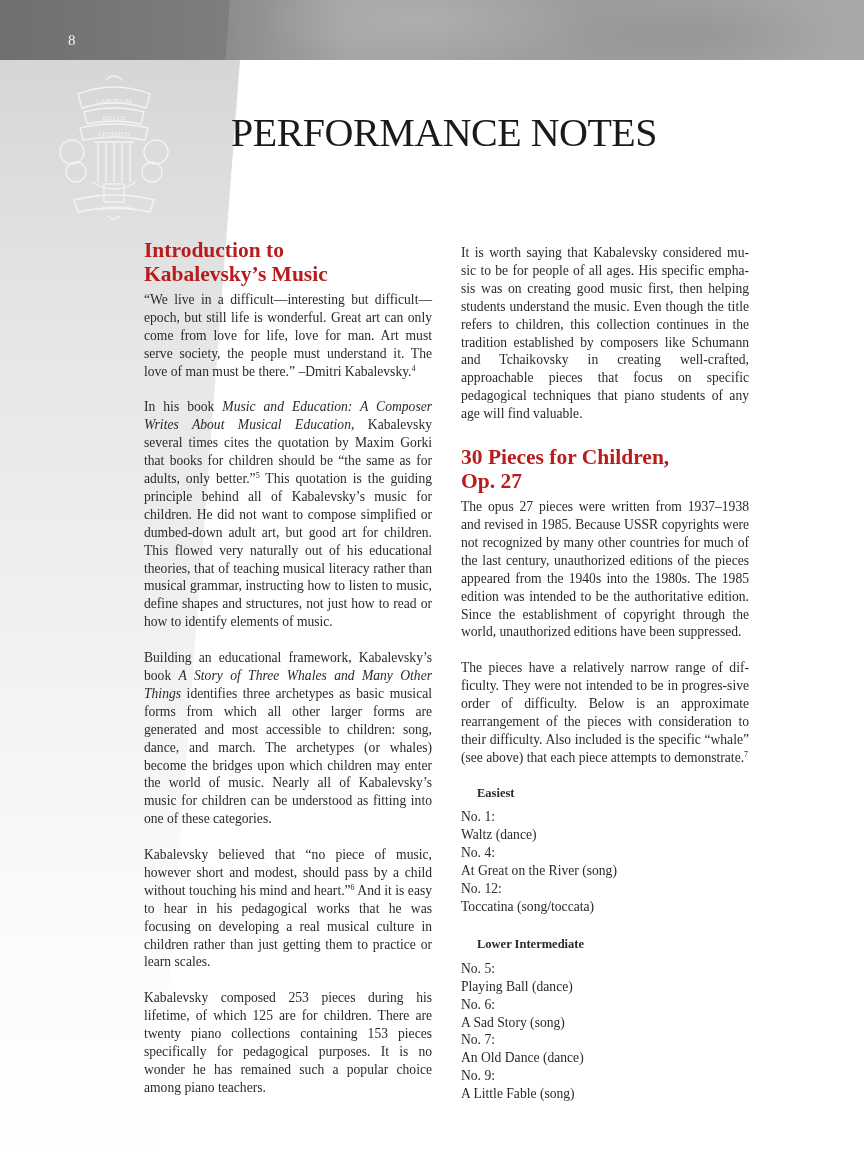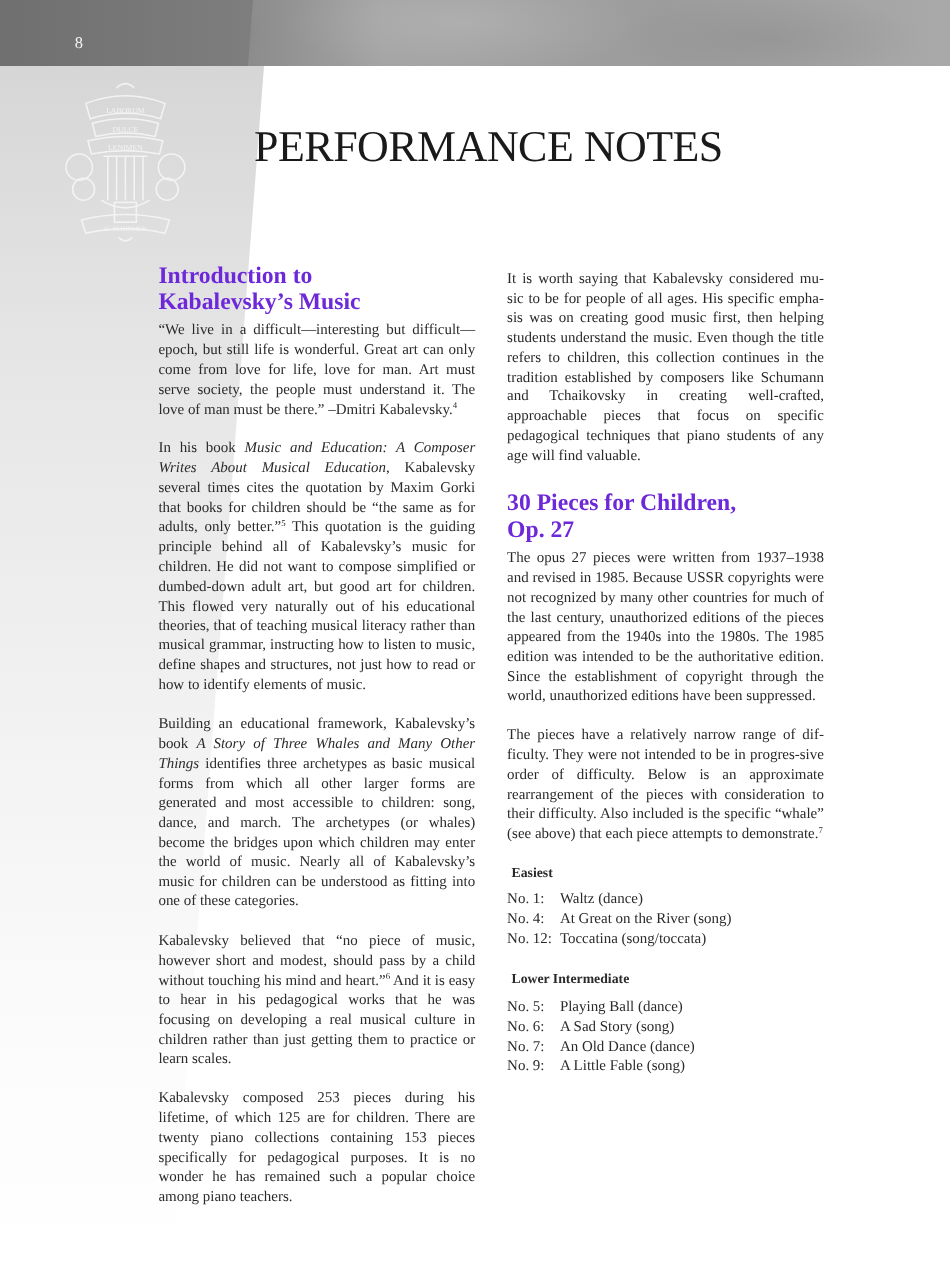--- a/index.html
+++ b/index.html
@@ -36,28 +36,28 @@
   }
   .page-title {
     position: absolute; left: 226px; top: 104px;
     font-size: 40px; letter-spacing: -0.5px; color: #1a1a1a; font-weight: normal;
     margin: 5px;
   }
   .col { position: absolute; width: 288px; font-size: 13.6px; line-height: 17.9px; text-align: justify; }
   .col-left { left: 144px; top: 238px; }
   .col-right { left: 461px; top: 244px; }
   .col h2 {
-    font-size: 21.5px; line-height: 24px; margin: 0 0 5px 0; font-weight: bold; color: #6d28d9; text-align: left;
+    font-size: 21.5px; line-height: 24px; margin: 0 0 5px 0; font-weight: bold; color: #b91c1c; text-align: left;
   }
   .col p { margin: 0 0 17.9px 0; }
   .col sup { font-size: 8px; line-height: 0; vertical-align: 5px; }
   .col i { font-style: italic; }
   .h2-right { margin-top: 22px !important; }
-  .list-head { font-weight: bold; font-size: 12.5px; margin: 6px 0 6px 4px; text-align: left; }
-  .list-row { display: flex; text-align: left; }
+  .list-head { font-weight: bold; font-size: 12.5px; margin: 6px 0 6px 16px; text-align: left; }
+  .list-row { display: flex; text-align: left; flex-direction: column; }
   .list-row .num { width: 48px; flex: none; }
   .list-gap { height: 14px; }
 </style>
 </head>
 <body>
 
 <div class="header-band">
   <div class="dark-left"></div>
   <span class="page-number">8</span>
 </div>

